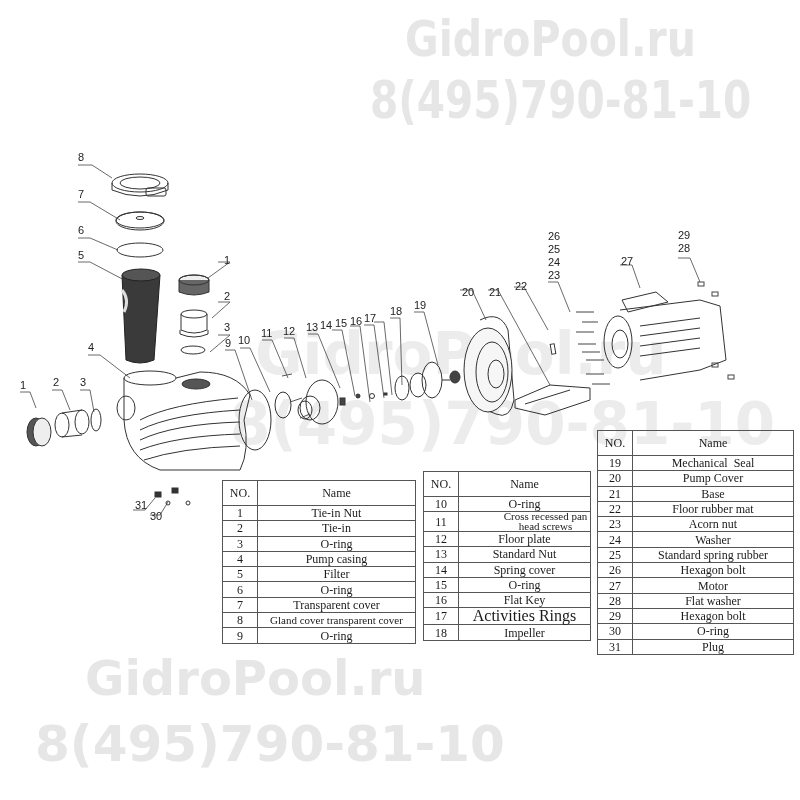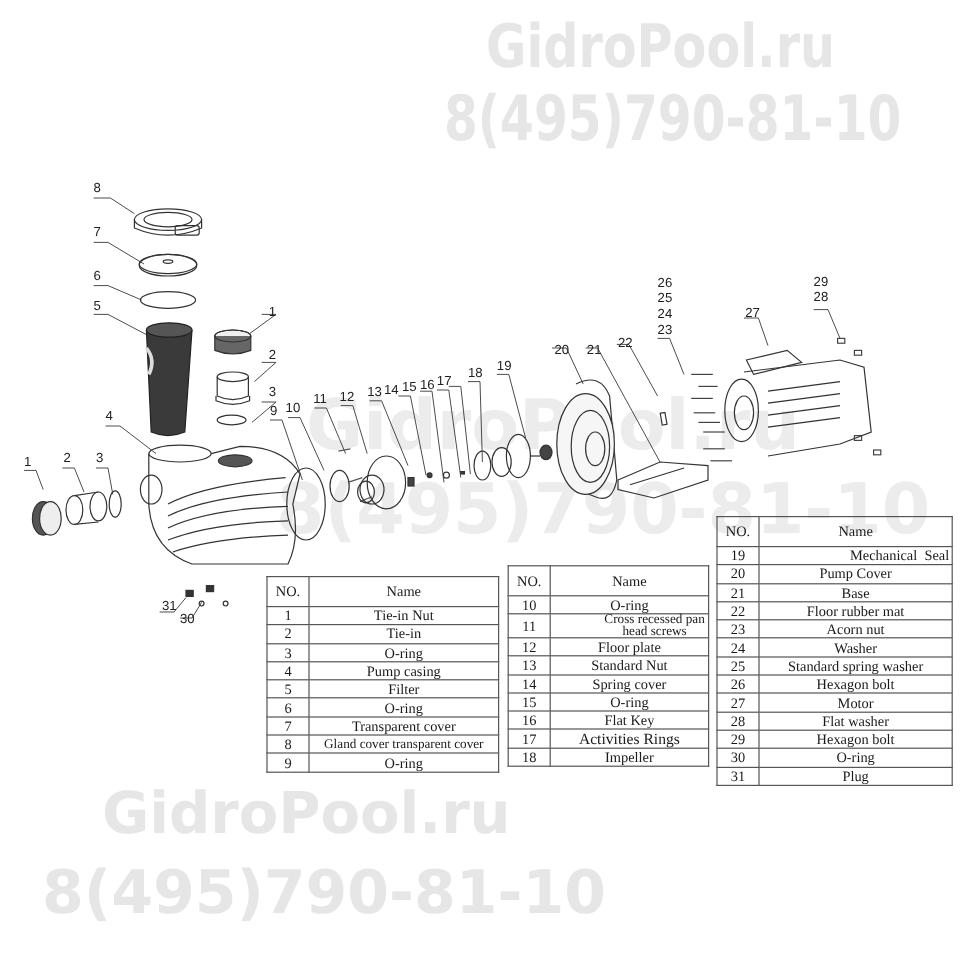--- a/index.html
+++ b/index.html
@@ -310,38 +310,38 @@
   <tr>
         <td class="no">15</td>
         <td>O-ring</td>
       </tr>
   <tr>
         <td class="no">16</td>
         <td>Flat Key</td>
       </tr>
   <tr>
         <td class="no">17</td>
-        <td style="font-size:13px;">Activities Rings</td>
+        <td style="font-size:16px;">Activities Rings</td>
       </tr>
   <tr>
         <td class="no">18</td>
         <td>Impeller</td>
       </tr>
 </tbody>
   </table>
 
 <table class="parts" id="t3">
   <tbody>
       <tr>
     <th>NO.</th>
     <th>Name</th>
   </tr>
   <tr>
         <td class="no">19</td>
-        <td style="white-space:pre;text-align:right;">Mechanical  Seal</td>
+        <td style="white-space:pre;">Mechanical  Seal</td>
       </tr>
   <tr>
         <td class="no">20</td>
         <td>Pump Cover</td>
       </tr>
   <tr>
         <td class="no">21</td>
         <td>Base</td>
       </tr>
   <tr>
@@ -351,21 +351,21 @@
   <tr>
         <td class="no">23</td>
         <td>Acorn nut</td>
       </tr>
   <tr>
         <td class="no">24</td>
         <td>Washer</td>
       </tr>
   <tr>
         <td class="no">25</td>
-        <td>Standard spring washer</td>
+        <td>Standard spring rubber</td>
       </tr>
   <tr>
         <td class="no">26</td>
         <td>Hexagon bolt</td>
       </tr>
   <tr>
         <td class="no">27</td>
         <td>Motor</td>
       </tr>
   <tr>

